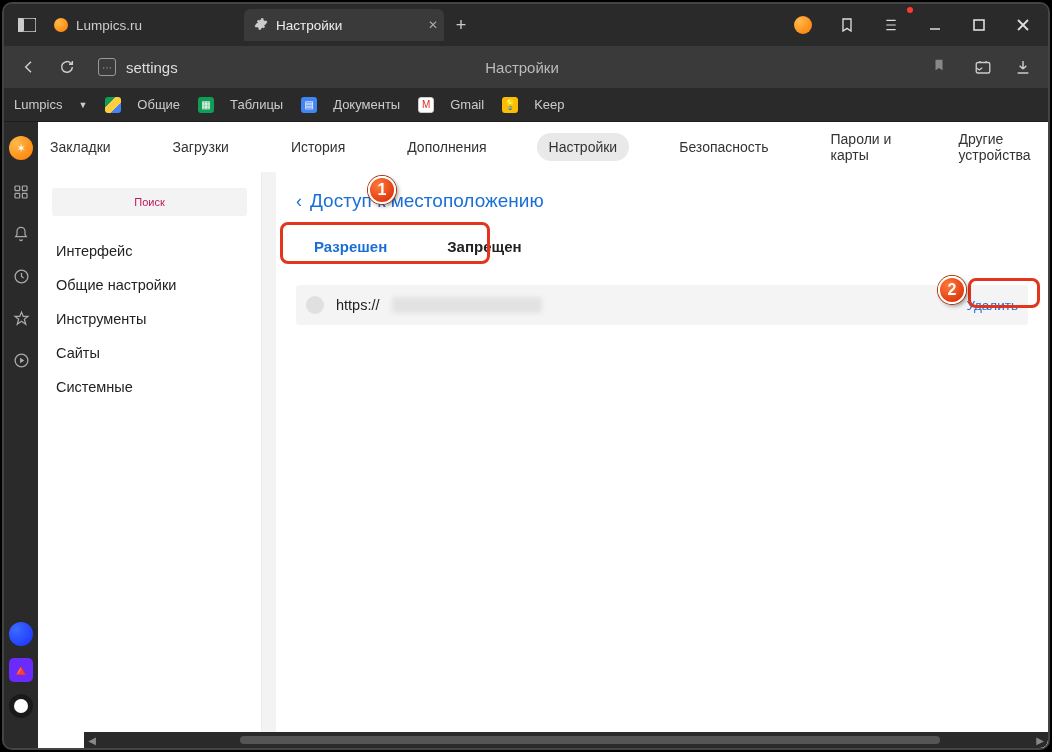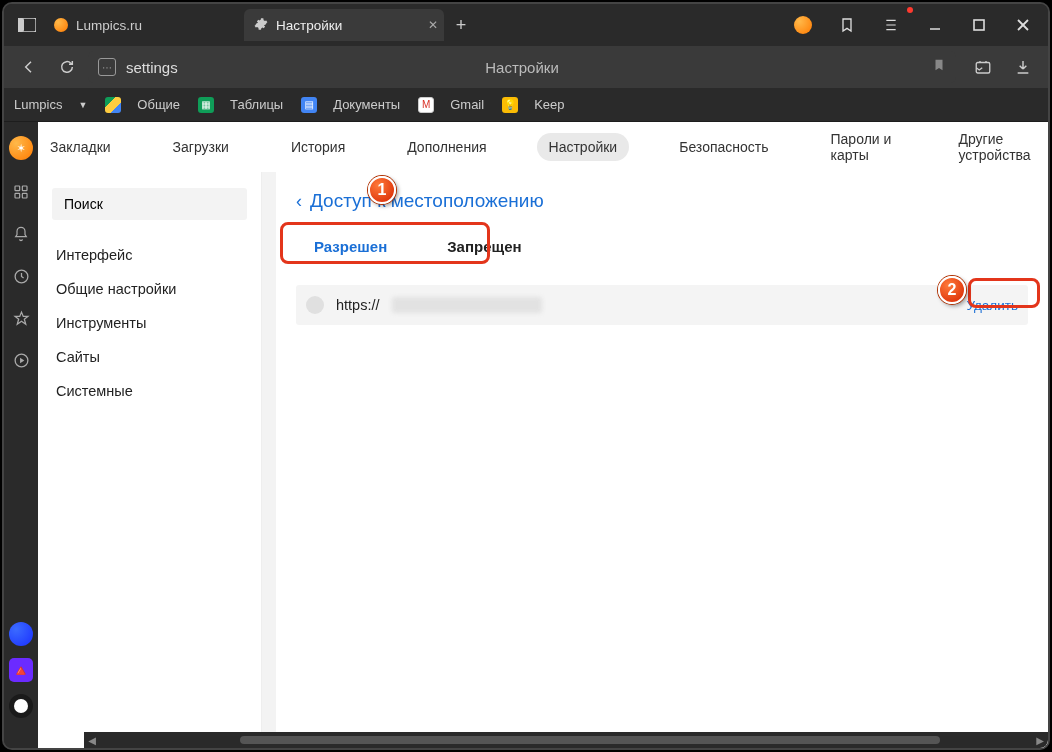--- a/index.html
+++ b/index.html
@@ -41,21 +41,21 @@
   .rail-bottom { margin-top:auto; display:flex; flex-direction:column; gap:12px; padding-bottom:30px;}
   .rail-bubble { width:24px; height:24px; border-radius:50%;}
   .page { flex:1; background:#fff; display:flex; flex-direction:column; position:relative;}
   
   .page-tabs { height:50px; display:flex; align-items:center; justify-content:center; gap:38px; color:#333; font-size:14px;}
   .page-tab { padding:6px 12px; border-radius:14px;}
   .page-tab.active { background:#e9e9e9;}
   
   .cols { flex:1; display:flex; background:#f3f3f3; overflow:hidden;}
   .sidebar { width:224px; background:#fff; padding:14px 0; border-right:1px solid #eee;}
-  .side-search { margin:2px 14px 18px; background:#f3f3f3; color:#000000; font-size:14px; padding:8px 12px; border-radius:3px;}
+  .side-search { margin:2px 14px 18px; background:#f3f3f3; color:#be185d; font-size:11px; padding:8px 12px; border-radius:3px;text-align:center;}
   .side-link { padding:9px 18px; color:#222; font-size:14.5px;}
   .main { flex:1; background:#fff; margin-left:14px; padding:18px 20px; position:relative; overflow:hidden;}
   .crumb { color:#1a6fd6; font-size:19px; display:flex; align-items:center; gap:8px;}
   .chevl { color:#1a6fd6; font-size:18px;}
   .perm-tabs { margin-top:18px; display:flex; gap:24px;}
   .perm-tab { padding:8px 18px; font-size:15px; color:#1a6fd6;}
   .perm-tab.sel { font-weight:600;}
   .perm-tab.act { color:#222; font-weight:600;}
   .site-row { margin-top:22px; background:#f4f4f4; height:40px; display:flex; align-items:center; padding:0 10px; gap:12px; border-radius:3px;}
   .site-ico { width:18px;height:18px;border-radius:50%;background:#e0e0e0;}

